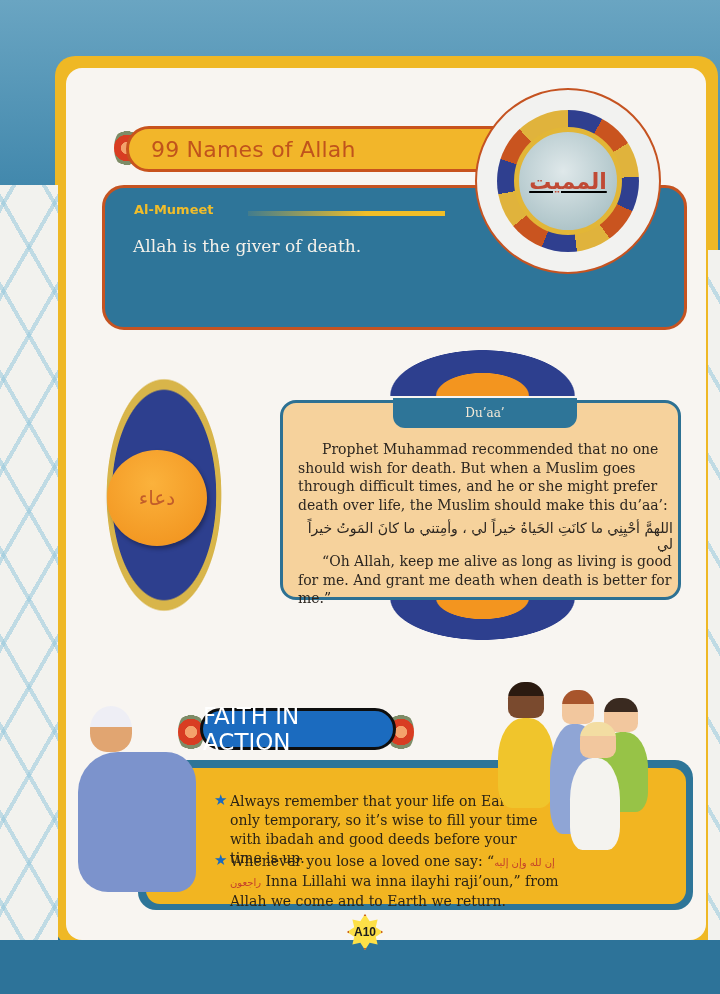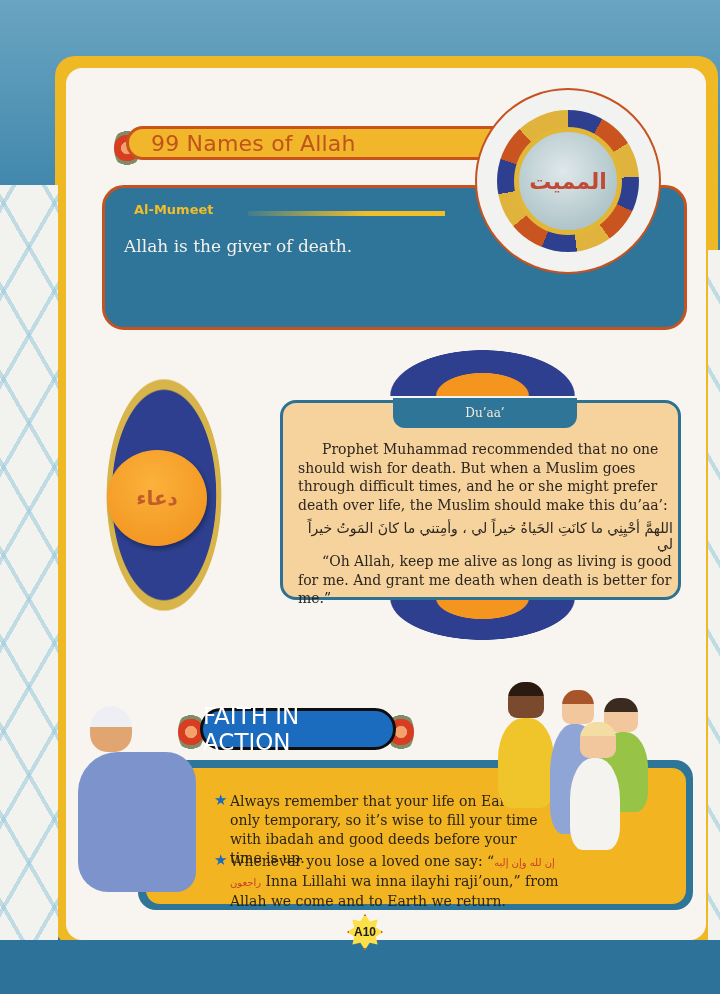--- a/index.html
+++ b/index.html
@@ -31,21 +31,21 @@
   }
   .side-pattern-right {
     position: absolute; left: 708px; top: 250px; width: 12px; height: 690px;
     background:
       repeating-linear-gradient(60deg, transparent 0 20px, rgba(150,200,220,0.55) 20px 24px, transparent 24px 44px),
       #f2f2ee;
   }
 
   
   .names-banner {
-    position: absolute; left: 126px; top: 126px; width: 400px; height: 34px;
+    position: absolute; left: 126px; top: 126px; width: 400px; height: 46px;
     background: #f2b62a; border: 3px solid #c8531d; border-radius: 23px;
     display: flex; align-items: center; padding-left: 22px;
   }
   .names-title {
     font-family: "DejaVu Sans", sans-serif; font-size: 22px; color: #c0531c; letter-spacing: 0.2px;
   }
   .ornament-small {
     position: absolute; width: 26px; height: 40px; border-radius: 50%;
     background: radial-gradient(circle, #f4a26b 0 25%, #d83d22 26% 55%, #7e8c67 56% 70%, transparent 71%);
   }
@@ -55,51 +55,51 @@
   }
   .names-subtitle {
     position: absolute; left: 134px; top: 202px;
     font-family: "DejaVu Sans", sans-serif; font-size: 13px; font-weight: bold; color: #f1bd2a;
   }
   .names-underline {
     position: absolute; left: 248px; top: 211px; width: 197px; height: 5px;
     background: linear-gradient(90deg, rgba(240,190,40,0.1), #f0be28 60%);
   }
   .names-desc {
-    position: absolute; left: 124px; top: 236px; font-size: 17px; color: #f4f1ea;
+    position: absolute; left: 133px; top: 236px; font-size: 17px; color: #f4f1ea;
   }
   .medallion {
     position: absolute; left: 475px; top: 88px; width: 186px; height: 186px; border-radius: 50%;
     background: radial-gradient(circle, transparent 0 38%, #f2f2f0 38%);
     border: 2px solid #c55321;
   }
   .medallion-ring {
     position: absolute; left: 497px; top: 110px; width: 142px; height: 142px; border-radius: 50%;
     background: conic-gradient(#2f3f8f 0 8%, #c9541f 8% 16%, #e0b33c 16% 24%, #2f3f8f 24% 32%, #c9541f 32% 40%, #e0b33c 40% 48%, #2f3f8f 48% 56%, #c9541f 56% 64%, #e0b33c 64% 72%, #2f3f8f 72% 80%, #c9541f 80% 88%, #e0b33c 88% 100%);
   }
   .medallion-center {
     position: absolute; left: 514px; top: 127px; width: 108px; height: 108px; border-radius: 50%;
     background: radial-gradient(circle at 45% 40%, #dfe8ea, #9db8bd);
     border: 5px solid #e2b637;
-    display: flex; align-items: center; justify-content: center;
+    display: flex; align-items: center; justify-content: center; text-decoration: underline;
   }
   .medallion-arabic { font-family: "DejaVu Sans", sans-serif; font-size: 22px; font-weight: bold; color: #c04a35; }
 
   
   .dua-ornament {
     position: absolute; left: 103px; top: 372px; width: 122px; height: 246px; border-radius: 50%;
     background: radial-gradient(ellipse, #e7a84c 0 20%, #2d3f8e 21% 60%, #d8b54a 61% 66%, transparent 67%);
   }
   .dua-circle {
     position: absolute; left: 107px; top: 450px; width: 100px; height: 96px; border-radius: 50%;
     background: radial-gradient(circle at 45% 35%, #fbb23c, #f08f1a);
     box-shadow: 2px 3px 4px rgba(0,0,0,0.3);
     display: flex; align-items: center; justify-content: center;
   }
-  .dua-arabic { font-family: "DejaVu Sans", sans-serif; font-size: 20px; color: #c25d2a; font-weight: bold; }
+  .dua-arabic { font-family: "DejaVu Sans", sans-serif; font-size: 20px; color: #c25d2a; font-weight: normal; }
   .dua-top-ornament {
     position: absolute; left: 390px; top: 350px; width: 185px; height: 46px;
     background: radial-gradient(ellipse at 50% 100%, #f3951f 0 35%, #2d3f8e 36% 70%, transparent 71%);
   }
   .dua-bottom-ornament {
     position: absolute; left: 390px; top: 598px; width: 185px; height: 42px;
     background: radial-gradient(ellipse at 50% 0%, #f3951f 0 35%, #2d3f8e 36% 70%, transparent 71%);
   }
   .dua-box {
     position: absolute; left: 280px; top: 400px; width: 401px; height: 200px;

